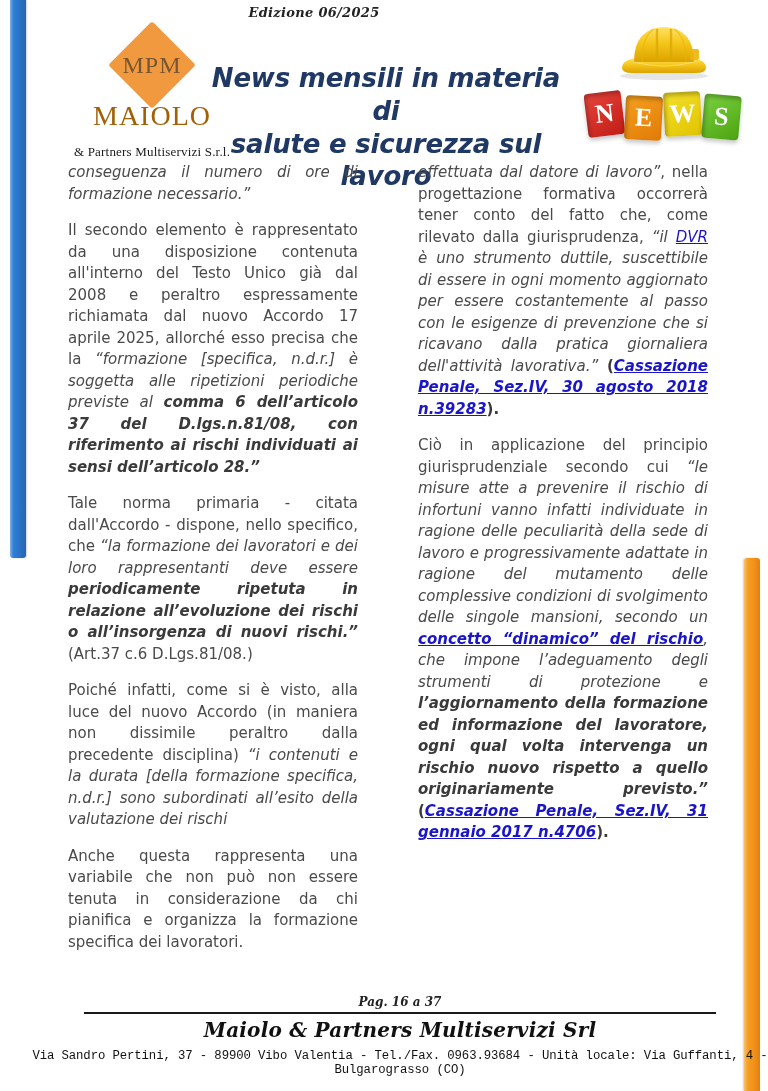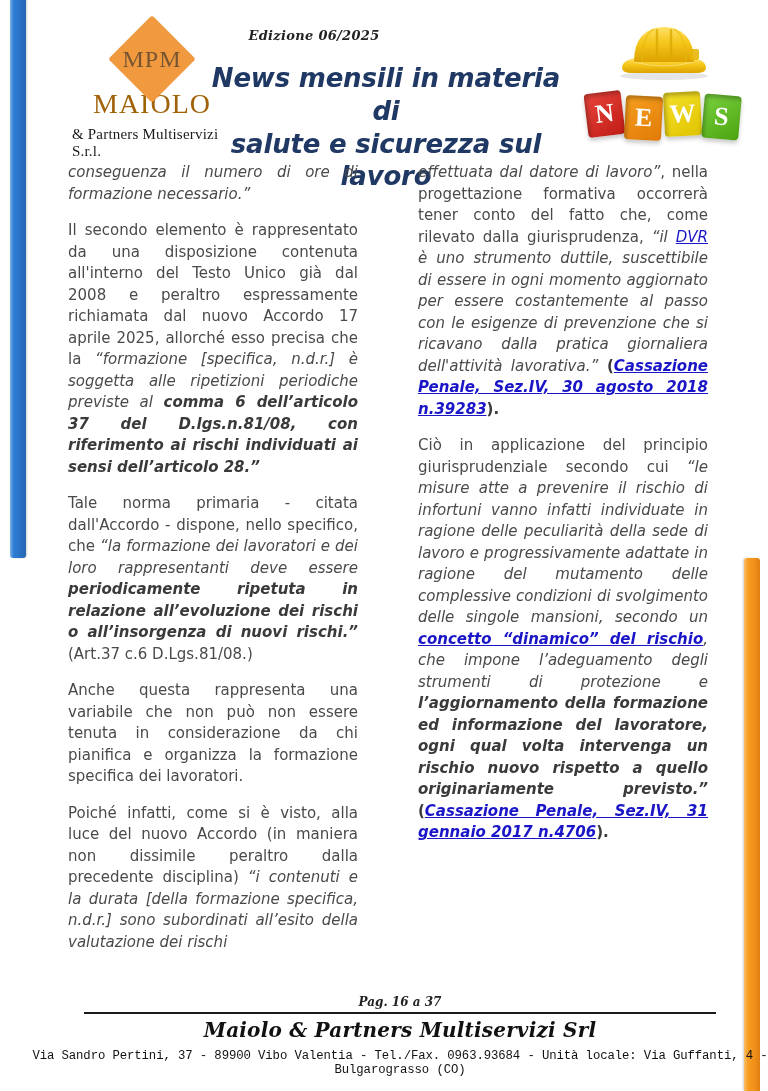--- a/index.html
+++ b/index.html
@@ -33,24 +33,24 @@
         display:flex;flex-direction:column;align-items:center;}
   .diamond-wrap{position:relative;width:88px;height:88px;margin-top:2px;}
   .diamond{position:absolute;left:50%;top:50%;width:62px;height:62px;
            margin:-31px 0 0 -31px;background:#f0993f;transform:rotate(45deg);
            border-radius:3px;}
   .mpm{position:absolute;left:0;top:50%;width:100%;margin-top:-13px;
        text-align:center;font-family:"Liberation Serif", serif;
        font-size:24px;letter-spacing:1px;color:#4a3b2c;opacity:.72;}
   .maiolo{font-family:"Liberation Serif", serif;font-size:28px;
           letter-spacing:1px;color:#a16207;line-height:1;margin-top:-4px;}
-  .partners{font-family:"Liberation Serif", serif;font-size:15px;
-            color:#1a1a1a;letter-spacing:.2px;margin-top:8px;}
-
-  .edizione{position:absolute;left:0;top:28px;width:628px;text-align:center;
+  .partners{font-family:"Liberation Serif", serif;font-size:13px;
+            color:#1a1a1a;letter-spacing:.2px;margin-top:14px;}
+
+  .edizione{position:absolute;left:0;top:5px;width:628px;text-align:center;
             font-family:"DejaVu Serif", serif;font-style:italic;font-weight:bold;
             font-size:13px;color:#222;letter-spacing:.3px;}
 
   .title{position:absolute;left:196px;top:62px;width:380px;text-align:center;
          font-family:"DejaVu Sans", sans-serif;font-weight:bold;font-style:italic;
          font-size:26px;line-height:1.26;color:#1f3864;letter-spacing:-.2px;}
 
   
   .art{position:absolute;right:18px;top:14px;width:176px;height:140px;}
   .helmet{position:absolute;left:38px;top:4px;width:104px;height:62px;}
@@ -162,25 +162,25 @@
 
       <p class="par">
         <span>Il secondo elemento è rappresentato da una disposizione contenuta all'interno del Testo Unico già dal 2008 e peraltro espressamente richiamata dal nuovo Accordo 17 aprile 2025, allorché esso precisa che la </span><span class="it">“formazione [specifica, n.d.r.] è soggetta alle ripetizioni periodiche previste al </span><span class="bi">comma 6 dell’articolo 37 del D.lgs.n.81/08, con riferimento ai rischi individuati ai sensi dell’articolo 28.”</span>
       </p>
 
       <p class="par">
         <span>Tale norma primaria - citata dall'Accordo - dispone, nello specifico, che </span><span class="it">“la formazione dei lavoratori e dei loro rappresentanti deve essere </span><span class="bi">periodicamente ripetuta in relazione all’evoluzione dei rischi o all’insorgenza di nuovi rischi.”</span><span> (Art.37 c.6 D.Lgs.81/08.)</span>
       </p>
 
       <p class="par">
+        <span>Poiché infatti, come si è visto, alla luce del nuovo Accordo (in maniera non dissimile peraltro dalla precedente disciplina) </span><span class="it">“i contenuti e la durata [della formazione specifica, n.d.r.] sono subordinati all’esito della valutazione dei rischi</span>
+      </p>
+
+      <p class="par">
         <span>Anche questa rappresenta una variabile che non può non essere tenuta in considerazione da chi pianifica e organizza la formazione specifica dei lavoratori.</span>
-      </p>
-
-      <p class="par">
-        <span>Poiché infatti, come si è visto, alla luce del nuovo Accordo (in maniera non dissimile peraltro dalla precedente disciplina) </span><span class="it">“i contenuti e la durata [della formazione specifica, n.d.r.] sono subordinati all’esito della valutazione dei rischi</span>
       </p>
     </div>
 
     <div class="col col-right">
 
       <p class="par">
         <span class="it">effettuata dal datore di lavoro”</span><span>, nella progettazione formativa occorrerà tener conto del fatto che, come rilevato dalla giurisprudenza, </span><span class="it">“il </span><a class="lnk" href="#">DVR</a><span class="it"> è uno strumento duttile, suscettibile di essere in ogni momento aggiornato per essere costantemente al passo con le esigenze di prevenzione che si ricavano dalla pratica giornaliera dell'attività lavorativa.”</span><span class="b"> (</span><a class="lnk-b" href="#">Cassazione Penale, Sez.IV, 30 agosto 2018 n.39283</a><span class="b">).</span>
       </p>
 
       <p class="par">

